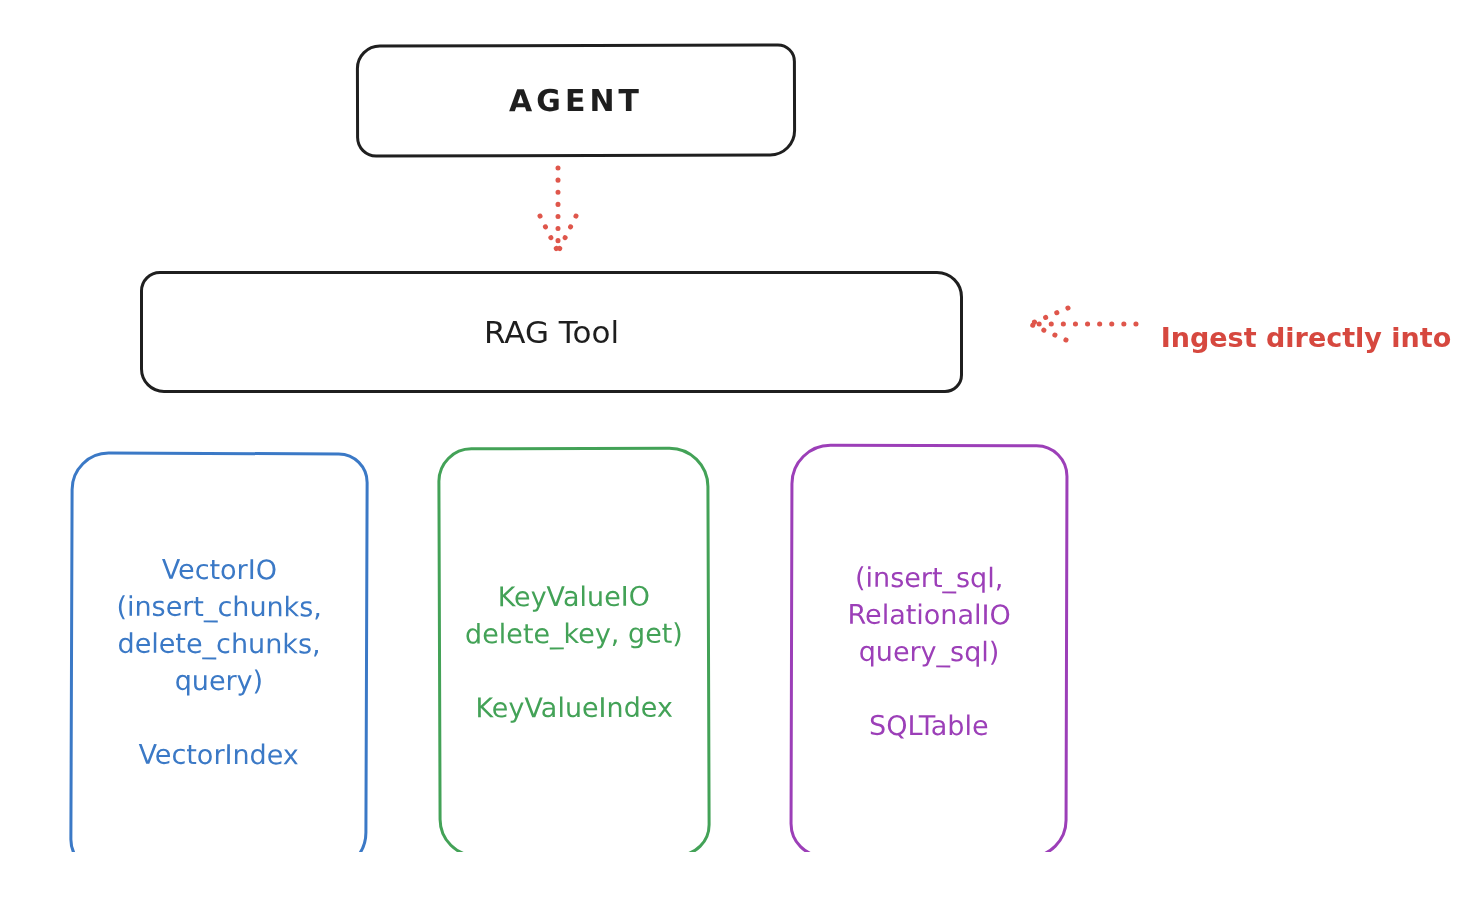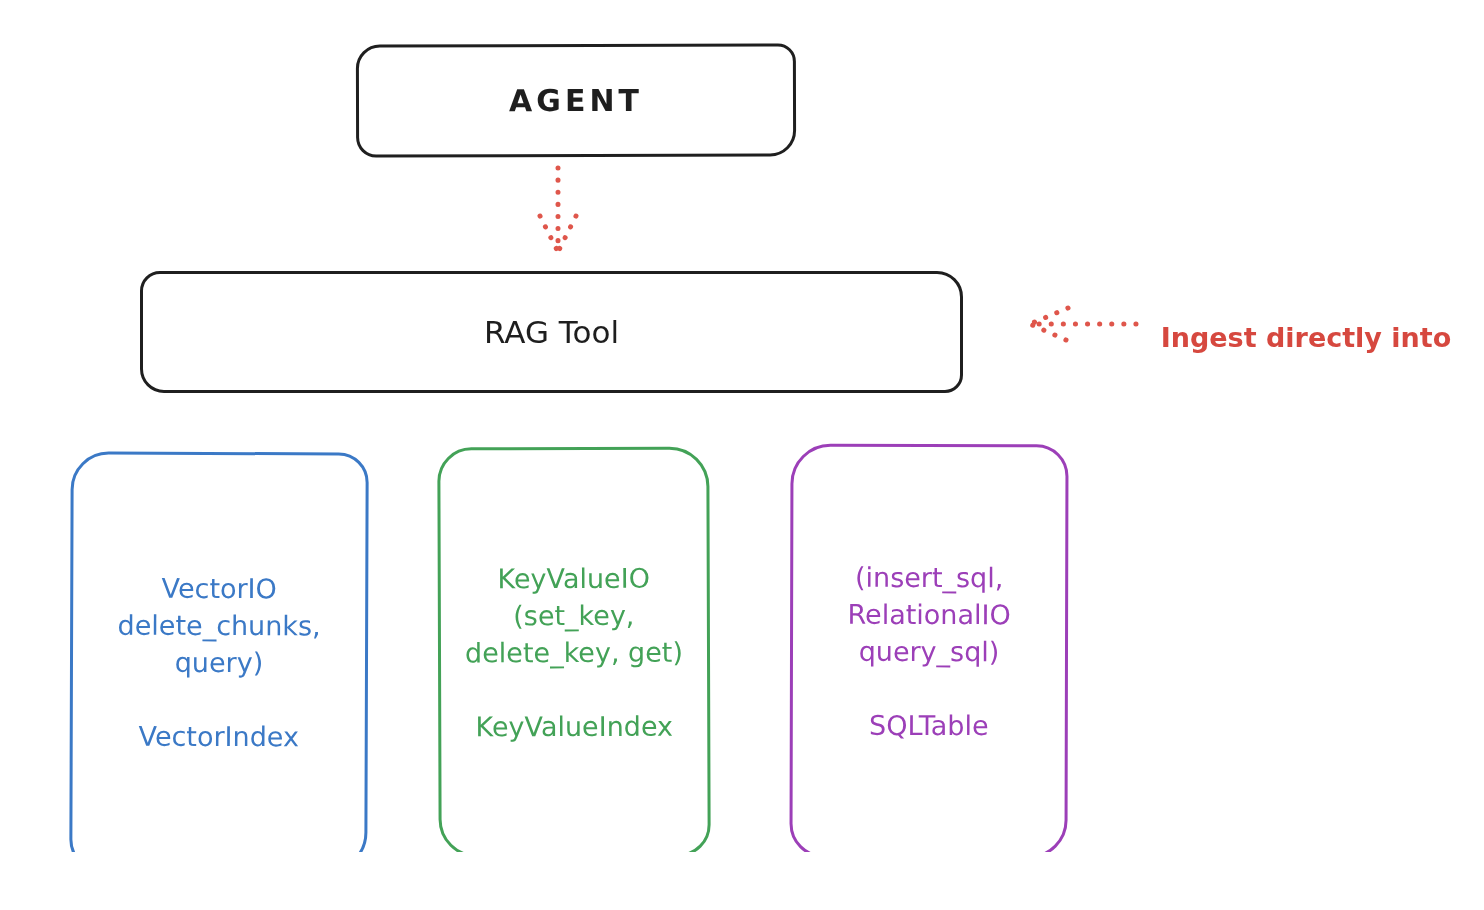--- a/index.html
+++ b/index.html
@@ -104,30 +104,30 @@
     <path d="M48 39 L12 23"></path>
   </svg>
 
   <div class="annotation">
     <div>Ingest directly into</div>
   </div>
 
   <div class="box module-box vector-box">
     <div>
       <div>VectorIO</div>
+      <div>(insert_chunks,</div>
       <div>delete_chunks,</div>
       <div>query)</div>
     </div>
     <div class="index-label">VectorIndex</div>
   </div>
 
   <div class="box module-box keyvalue-box">
     <div>
       <div>KeyValueIO</div>
-      <div>(set_key,</div>
       <div>delete_key, get)</div>
     </div>
     <div class="index-label">KeyValueIndex</div>
   </div>
 
   <div class="box module-box relational-box">
     <div>
       <div>(insert_sql,</div>
       <div>RelationalIO</div>
       <div>query_sql)</div>

